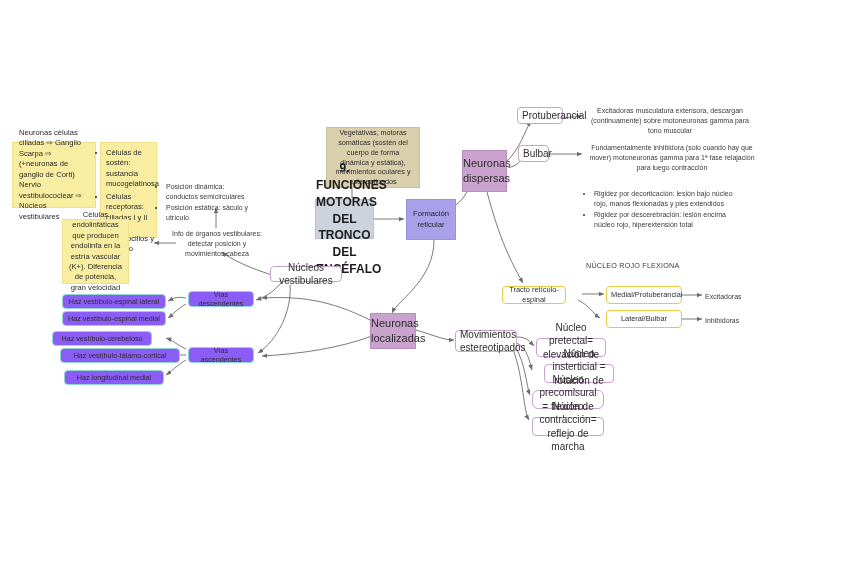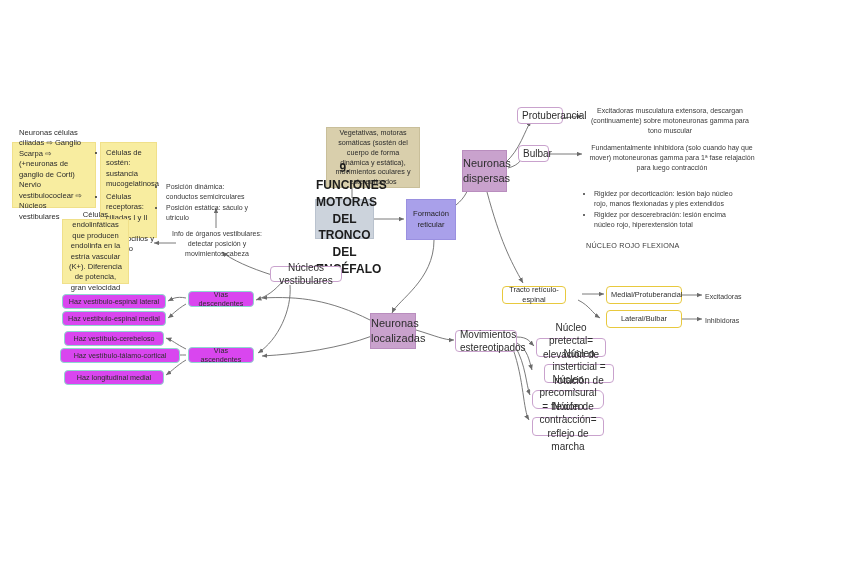--- a/index.html
+++ b/index.html
@@ -42,37 +42,37 @@
     background:#ccd3dc;border:1px solid #b9c2ce;color:#1c1c1c;
     font-size:12px;line-height:1.4;font-weight:bold;
   }
   
   .khaki{
     background:#d9cfac;border:1px solid #c9bf9a;color:#2b2b2b;
     font-size:7.2px;line-height:1.36;padding:4px 5px;
   }
   
   .teal-out{
-    background:#d946ef;border:1px solid #8fd8cf;border-radius:4px;color:#2d2d2d;
+    background:#8b5cf6;border:1px solid #8fd8cf;border-radius:4px;color:#2d2d2d;
     font-size:7.2px;line-height:1.3;padding:3px 4px;
   }
   
   .yellow-out{
     background:#ffffff;border:1px solid #e8c93e;border-radius:4px;color:#2d2d2d;
     font-size:7.4px;line-height:1.3;padding:3px 4px;
   }
   
   .freetext{
     position:absolute;color:#3a3a3a;font-size:7.0px;line-height:1.42;
     text-align:center;
   }
   .freetext.left{text-align:left;}
   .freetext ul{margin:0;padding-left:8px;list-style:disc;}
   .freetext li{margin:0 0 1px 0;}
-  .caps{letter-spacing:.2px;}
+  .caps{letter-spacing:.2px;margin-top:20px;}
 </style>
 </head>
 <body>
 
 <div id="canvas">
 
   <svg id="wires" viewBox="0 0 848 565">
     <defs>
       <marker id="ah" markerWidth="7" markerHeight="7" refX="6" refY="2.6" orient="auto">
         <path d="M0,0 L6,2.6 L0,5.2 z" fill="#6b6b6b"></path>
@@ -216,21 +216,21 @@
     <span>Vías ascendentes</span>
   </div>
 
   <div class="node teal-out" style="left:62px;top:294px;width:104px;height:15px;">
     <span>Haz vestíbulo-espinal lateral</span>
   </div>
   <div class="node teal-out" style="left:62px;top:311px;width:104px;height:15px;">
     <span>Haz vestíbulo-espinal medial</span>
   </div>
 
-  <div class="node teal-out" style="left:64px;top:331px;width:100px;height:15px;text-align:center;">
+  <div class="node teal-out" style="left:52px;top:331px;width:100px;height:15px;text-align:center;">
     <span>Haz vestíbulo-cerebeloso</span>
   </div>
   <div class="node teal-out" style="left:60px;top:348px;width:120px;height:15px;">
     <span>Haz vestíbulo-tálamo-cortical</span>
   </div>
   <div class="node teal-out" style="left:64px;top:370px;width:100px;height:15px;">
     <span>Haz longitudinal medial</span>
   </div>
 
   <div class="node yellow-out" style="left:502px;top:286px;width:64px;height:18px;">

